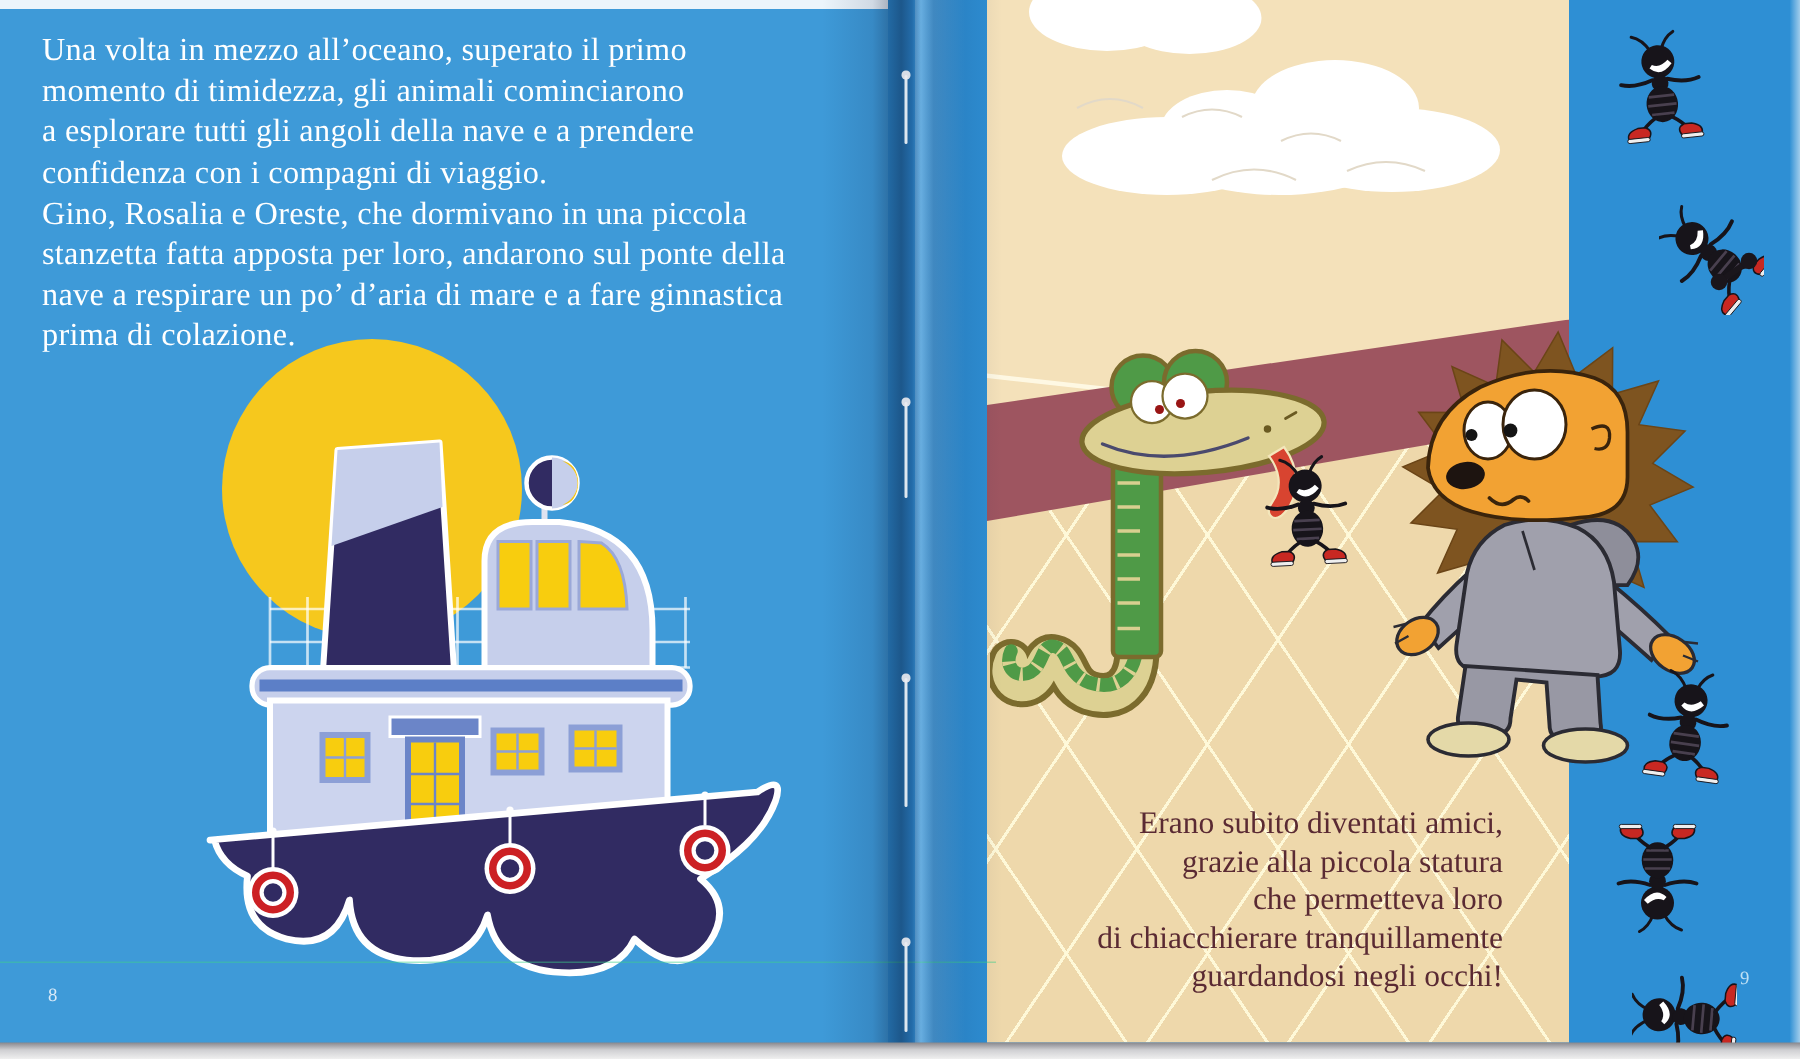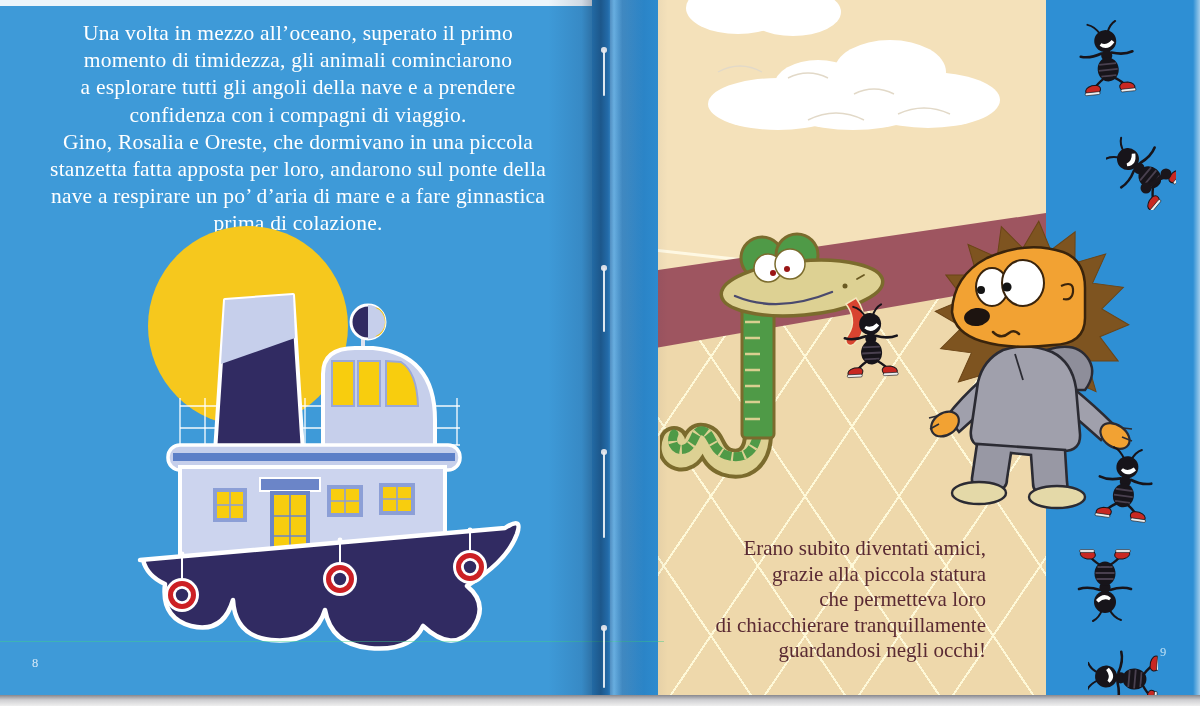--- a/index.html
+++ b/index.html
@@ -1,21 +1,21 @@
 <!DOCTYPE html>
 <html><head>
 <meta charset="utf-8">
 <style>
   html,body{margin:0;padding:0;background:#222;}
   .scene{position:relative;width:1200px;height:706px;overflow:hidden;
          font-family:"Liberation Serif","DejaVu Serif",serif;background:#2e8fd4;}
   .scene *{box-sizing:border-box;}
 
   
-  .page-left{position:absolute;left:0;top:0;width:592px;height:706px;background:#3e9ad8;text-align:center;}
+  .page-left{position:absolute;left:0;top:0;width:592px;height:706px;background:#3e9ad8;}
   .top-edge{position:absolute;left:0;top:0;width:592px;height:6px;background:rgba(255,255,255,.9);}
   .story-left{position:absolute;left:28px;top:20px;width:540px;
       color:#ffffff;font-size:21.5px;line-height:27.2px;white-space:pre-line;letter-spacing:.2px;}
   .sun{position:absolute;left:148px;top:226px;width:200px;height:200px;border-radius:50%;
       background:#f6c81d;}
   .boat{position:absolute;left:105px;top:288px;width:430px;height:380px;}
   .pageno{position:absolute;font-size:12.5px;font-family:"Liberation Serif",serif;}
   .pageno-left{left:32px;top:656px;color:#d9eaf8;}
   .green-line{position:absolute;left:0;top:641px;width:664px;height:1px;
       background:rgba(60,210,140,.45);z-index:9;}
@@ -28,21 +28,21 @@
   .clouds{position:absolute;left:0;top:0;width:388px;height:160px;}
   .floor{position:absolute;left:0;top:205px;width:388px;height:490px;background:#eed8ab;
       background-image:
         repeating-linear-gradient(56deg,rgba(255,250,218,0) 0 76px,rgba(255,250,218,.95) 76px 78px),
         repeating-linear-gradient(-56deg,rgba(255,250,218,0) 0 76px,rgba(255,250,218,.95) 76px 78px);
       clip-path:polygon(0 29%,100% 15.3%,100% 100%,0 100%);}
   .wall-line{position:absolute;left:0;top:249px;width:272px;height:2.5px;
       background:rgba(255,251,232,.9);transform:rotate(6.3deg);transform-origin:0 0;}
   .wall-band{position:absolute;left:0;top:205px;width:388px;height:160px;background:#9e5560;
       clip-path:polygon(0 40.6%,100% 5%,100% 47%,0 89%);}
-  .story-right{position:absolute;left:68px;top:536px;width:326px;text-align:right;
+  .story-right{position:absolute;left:84px;top:536px;width:326px;text-align:right;
       color:#5a2a33;font-size:21px;line-height:25.6px;white-space:pre-line;z-index:7;}
   .pageno-right{left:1160px;top:645px;color:#bfe0f4;z-index:8;}
 
   .snake{position:absolute;left:660px;top:224px;width:240px;height:255px;z-index:4;}
   .mid-ant{position:absolute;left:838px;top:302px;width:66px;height:78px;z-index:4;}
   .hedgehog{position:absolute;left:915px;top:192px;width:230px;height:318px;z-index:5;}
   .border-ant{position:absolute;width:70px;height:80px;z-index:6;}
 
   
   .gutter{position:absolute;left:548px;top:0;width:120px;height:706px;z-index:10;pointer-events:none;

